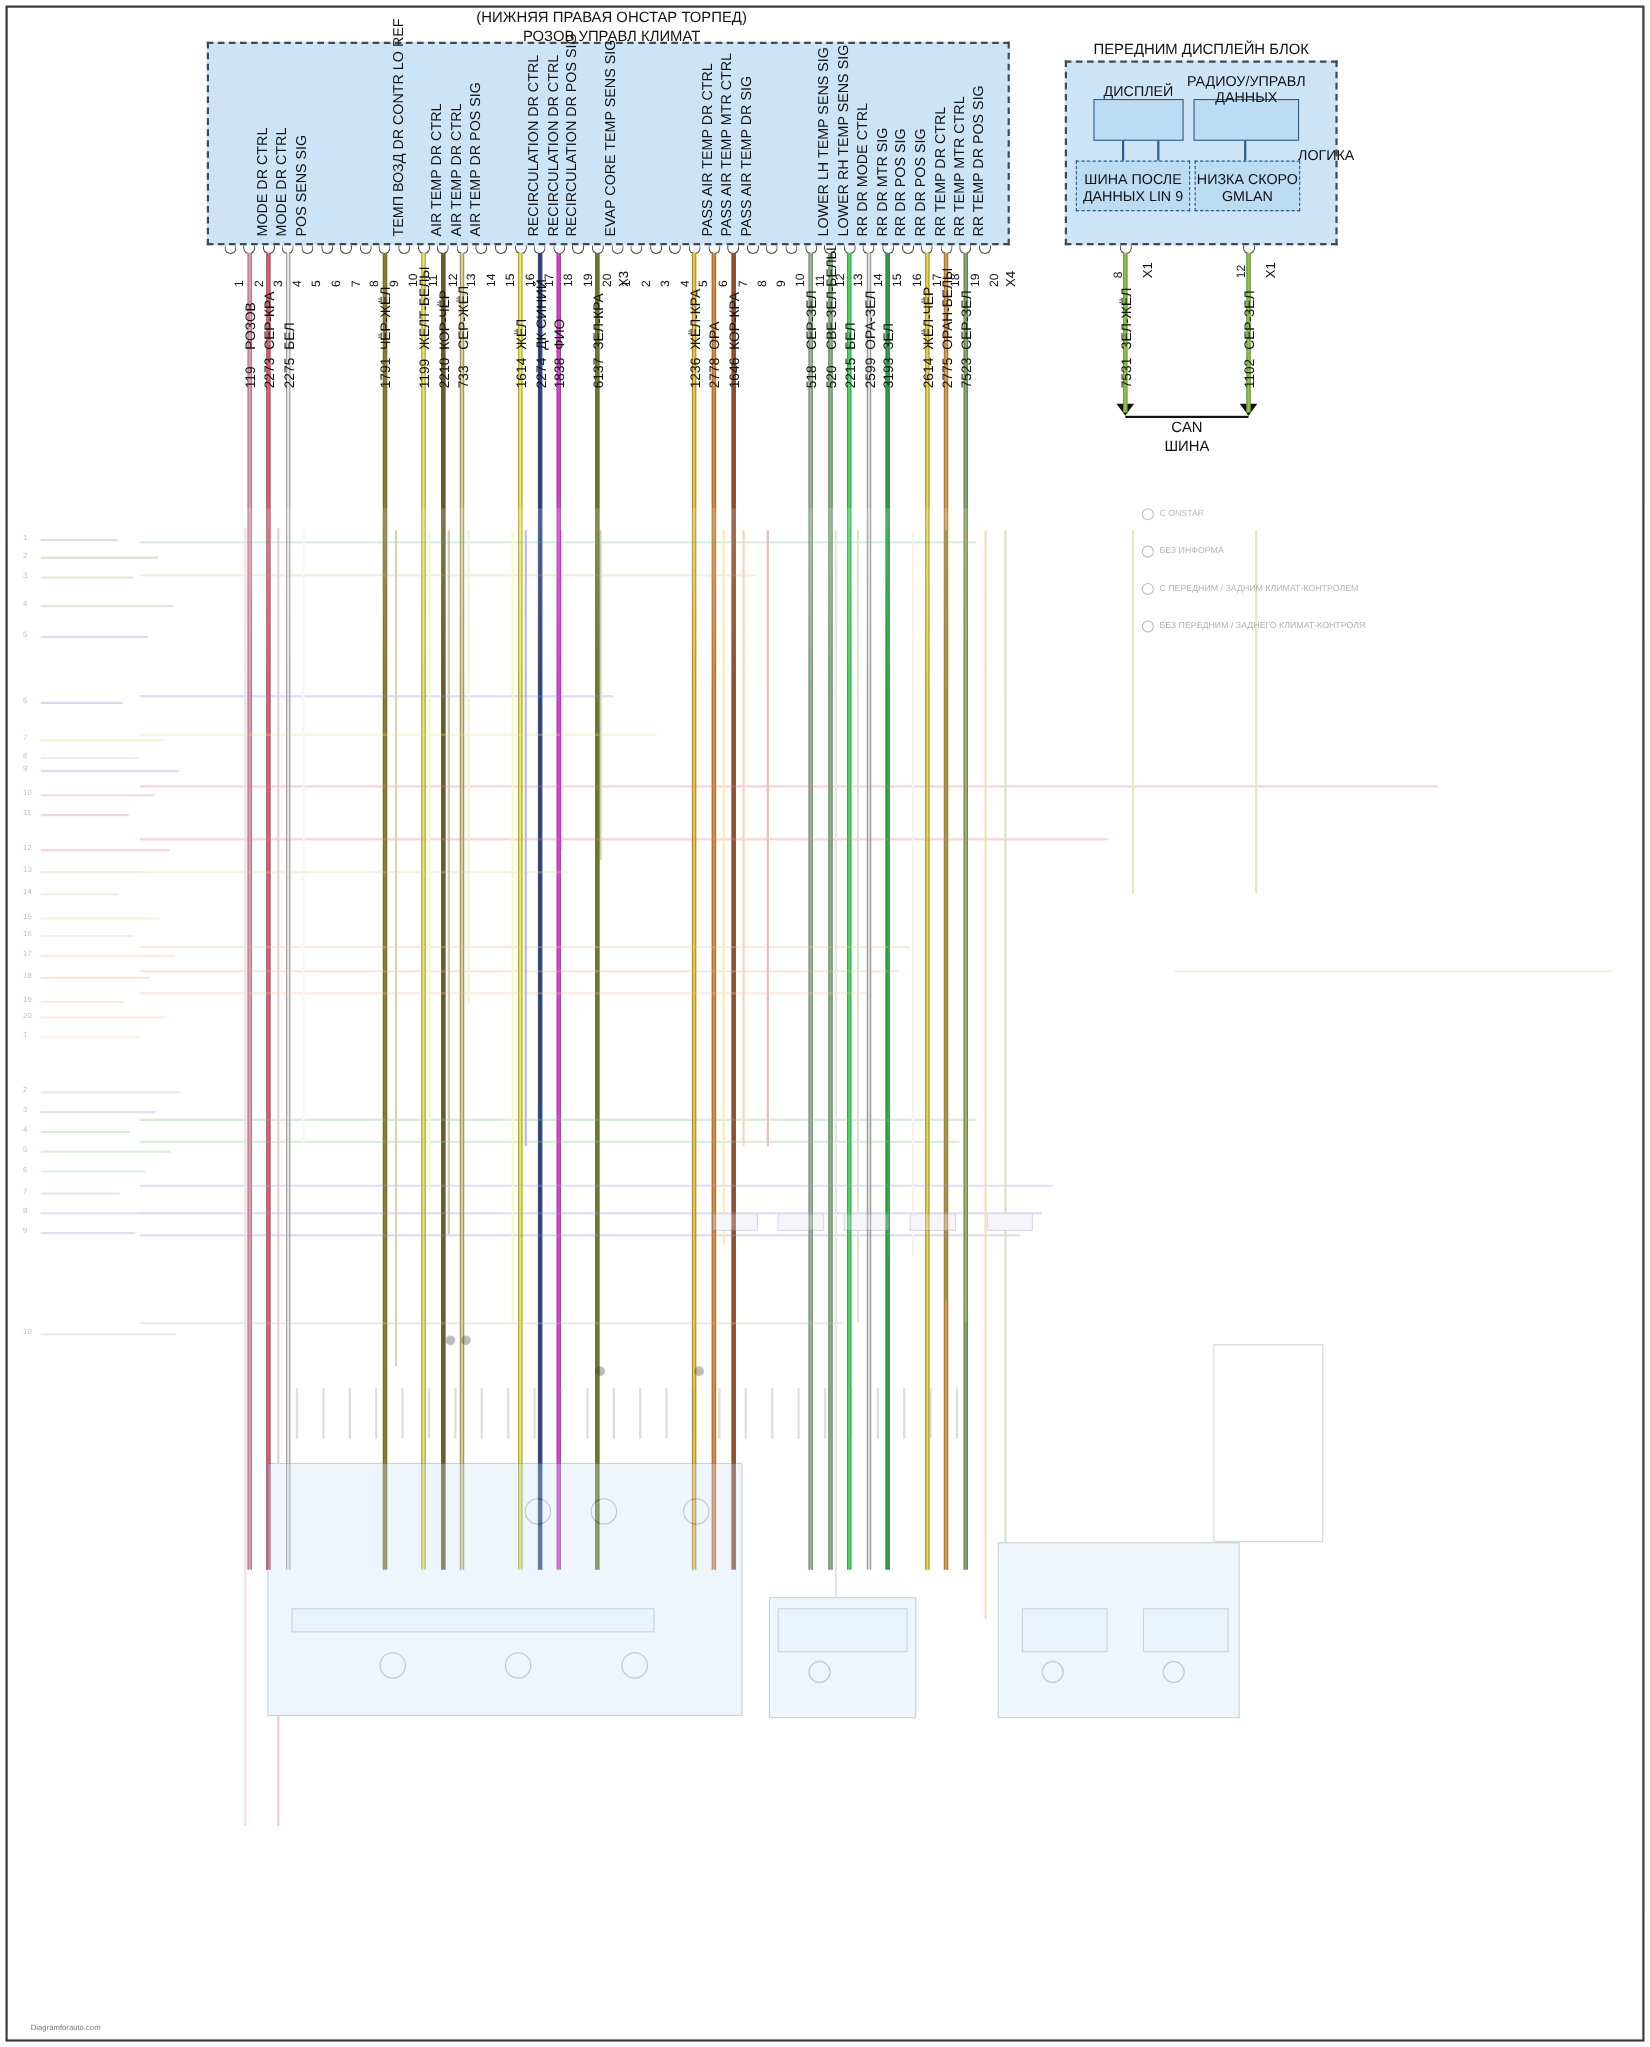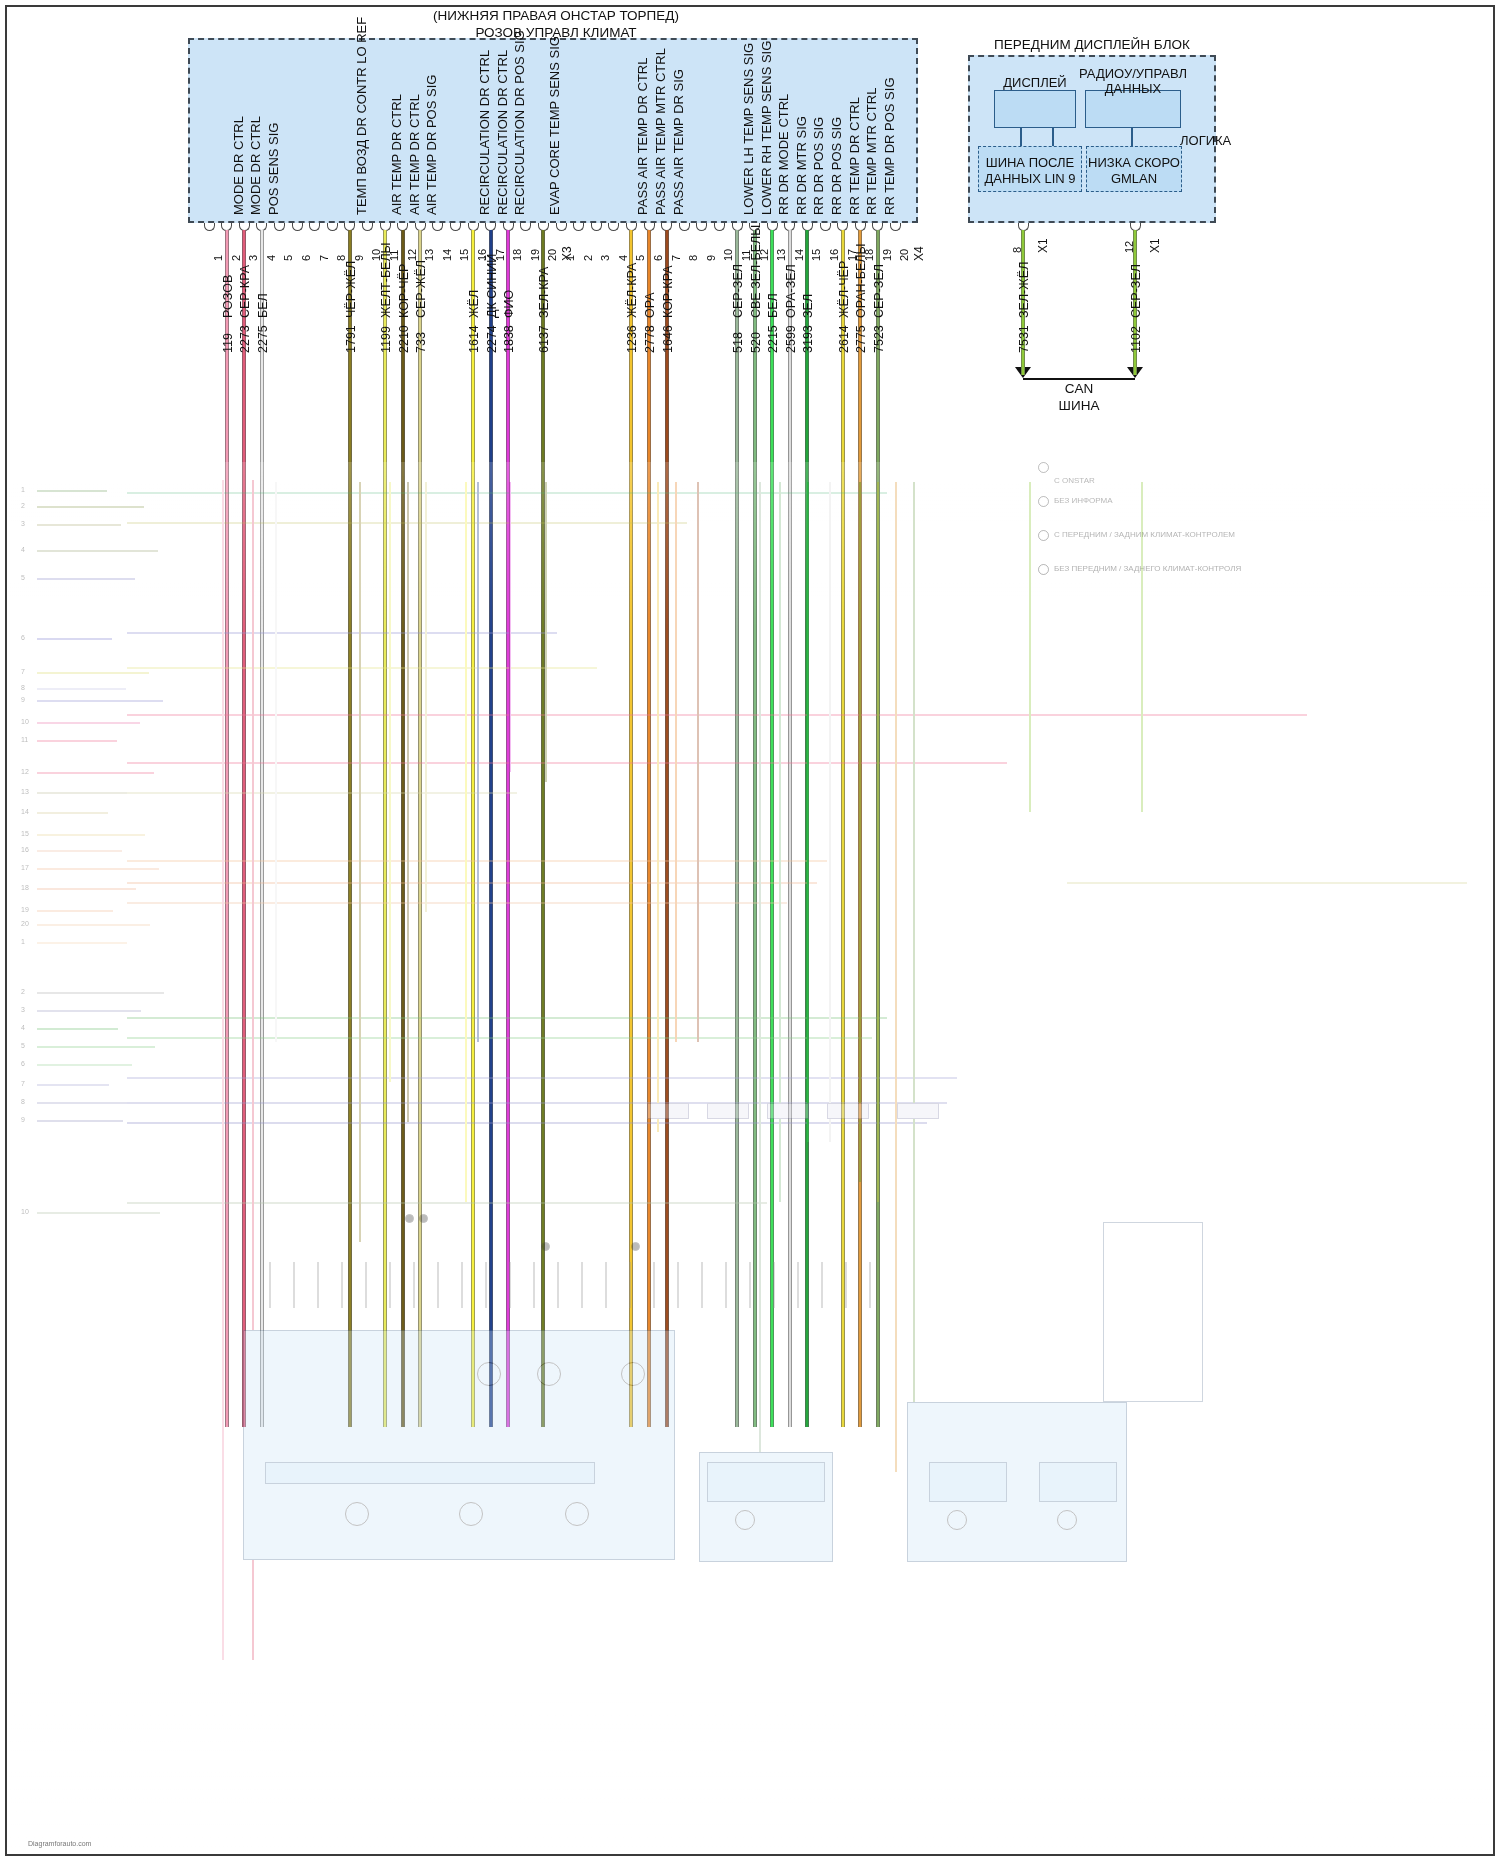--- a/index.html
+++ b/index.html
@@ -269,21 +269,21 @@
       <div class="wv" style="left: 875.8px; top: 230px; height: 1197px; background: rgb(127, 168, 96); border-left: 0.7px solid rgba(90, 90, 90, 0.55); border-right: 0.7px solid rgba(90, 90, 90, 0.55);"></div>
       <div class="wname" style="left: 871.8px; top: 318px;">СЕР-ЗЕЛ</div>
       <div class="wnum" style="left: 871.8px; top: 353px;">7523</div>
       <div class="pin-arc" style="left: 889.9px; top: 223px;"></div>
       <div class="pinnum" style="left: 898.4px; top: 261px;">20</div>
       <div class="pinnum" style="left: 912.4px; top: 261px; font-size: 12px;">X4</div>
     </div>
 
   <div id="legend">
       <div class="legend-ic" style="left: 1038px; top: 462px; width: 9px; height: 9px; opacity: 0.45;"></div>
-      <div class="legend-row" style="left: 1054px; top: 476px; opacity: 0.45;">С ONSTAR</div>
+      <div class="legend-row" style="left: 1054px; top: 462px; opacity: 0.45;">С ONSTAR</div>
       <div class="legend-ic" style="left: 1038px; top: 496px; width: 9px; height: 9px; opacity: 0.45;"></div>
       <div class="legend-row" style="left: 1054px; top: 496px; opacity: 0.45;">БЕЗ ИНФОРМА</div>
       <div class="legend-ic" style="left: 1038px; top: 530px; width: 9px; height: 9px; opacity: 0.45;"></div>
       <div class="legend-row" style="left: 1054px; top: 530px; opacity: 0.45;">С ПЕРЕДНИМ / ЗАДНИМ КЛИМАТ-КОНТРОЛЕМ</div>
       <div class="legend-ic" style="left: 1038px; top: 564px; width: 9px; height: 9px; opacity: 0.45;"></div>
       <div class="legend-row" style="left: 1054px; top: 564px; opacity: 0.45;">БЕЗ ПЕРЕДНИМ / ЗАДНЕГО КЛИМАТ-КОНТРОЛЯ</div>
     </div>
 
   <div id="lower">
     <div class="fadeband"></div>

